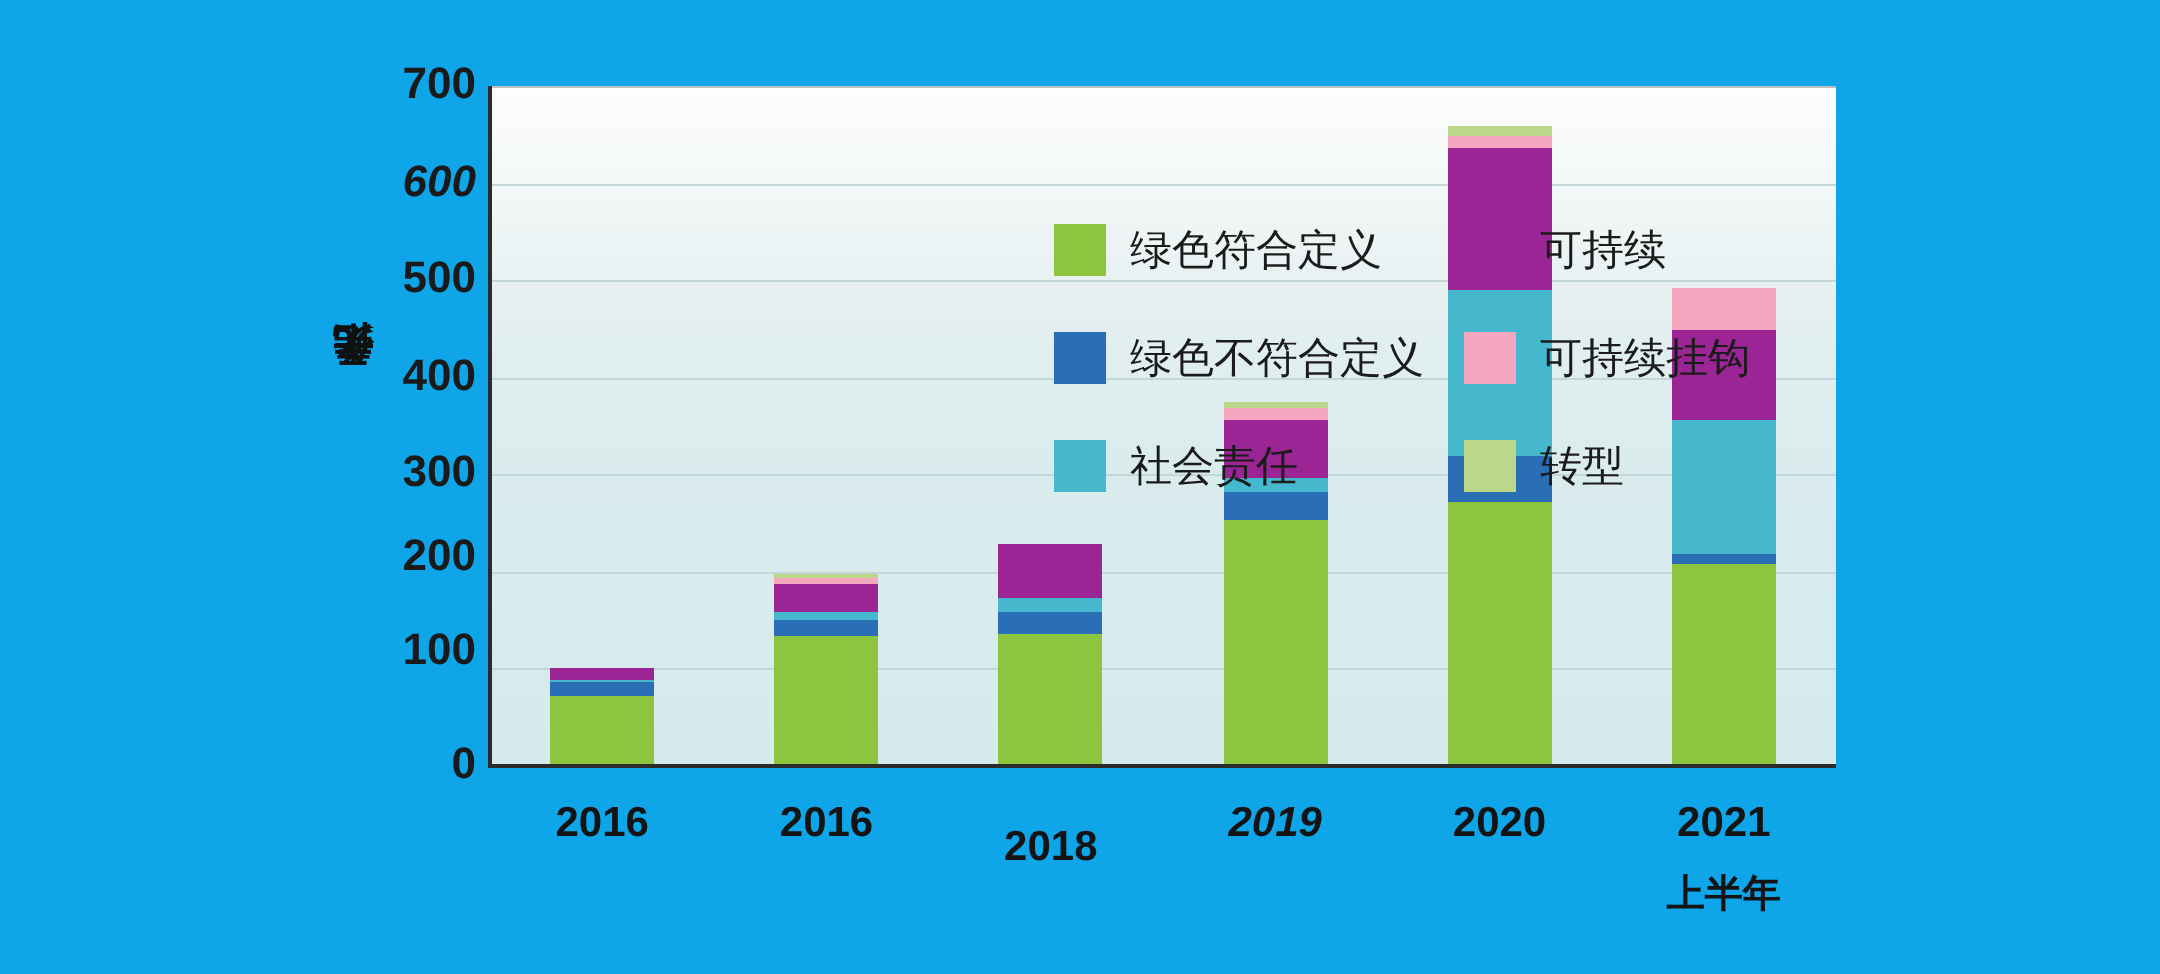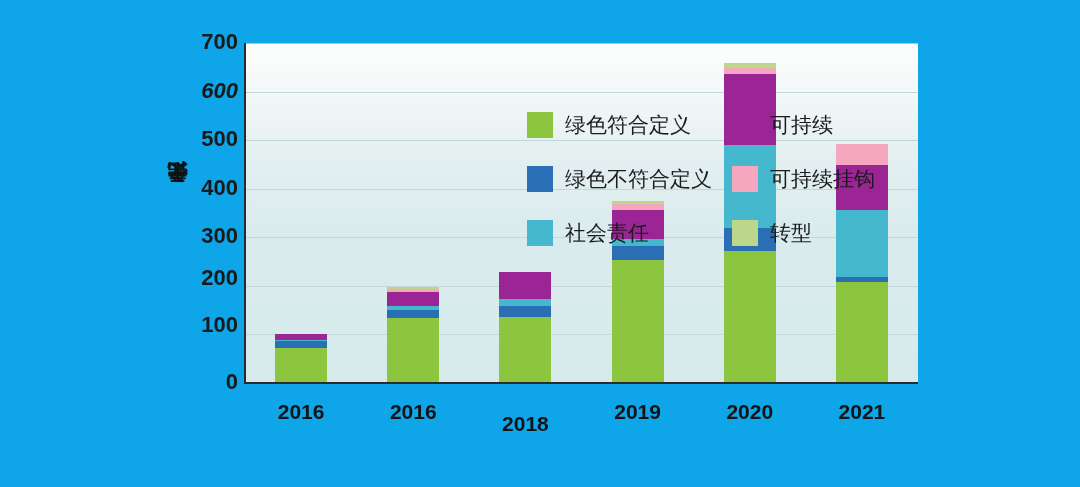--- a/index.html
+++ b/index.html
@@ -208,18 +208,18 @@
       </div>
   </div>
 
   <div class="axis-vert"></div>
   <div class="axis-base"></div>
 
   <div id="xlabels">
       <div class="xlabel" style="left: 241.083px;"><span>2016</span></div>
       <div class="xlabel" style="left: 353.25px;"><span>2016</span></div>
       <div class="xlabel" style="left: 465.417px; margin-top: 12px;"><span>2018</span></div>
-      <div class="xlabel" style="left: 577.583px;"><span>2019</span></div>
+      <div class="xlabel" style="left: 577.583px; font-style: italic;"><span>2019</span></div>
       <div class="xlabel" style="left: 689.75px;"><span>2020</span></div>
-      <div class="xlabel" style="left: 801.917px;"><span>2021</span></div>
+      <div class="xlabel" style="left: 801.917px;"><span>2021</span><span class="sub">上半年</span></div>
     </div>
 
 </div>
 
 </body></html>

